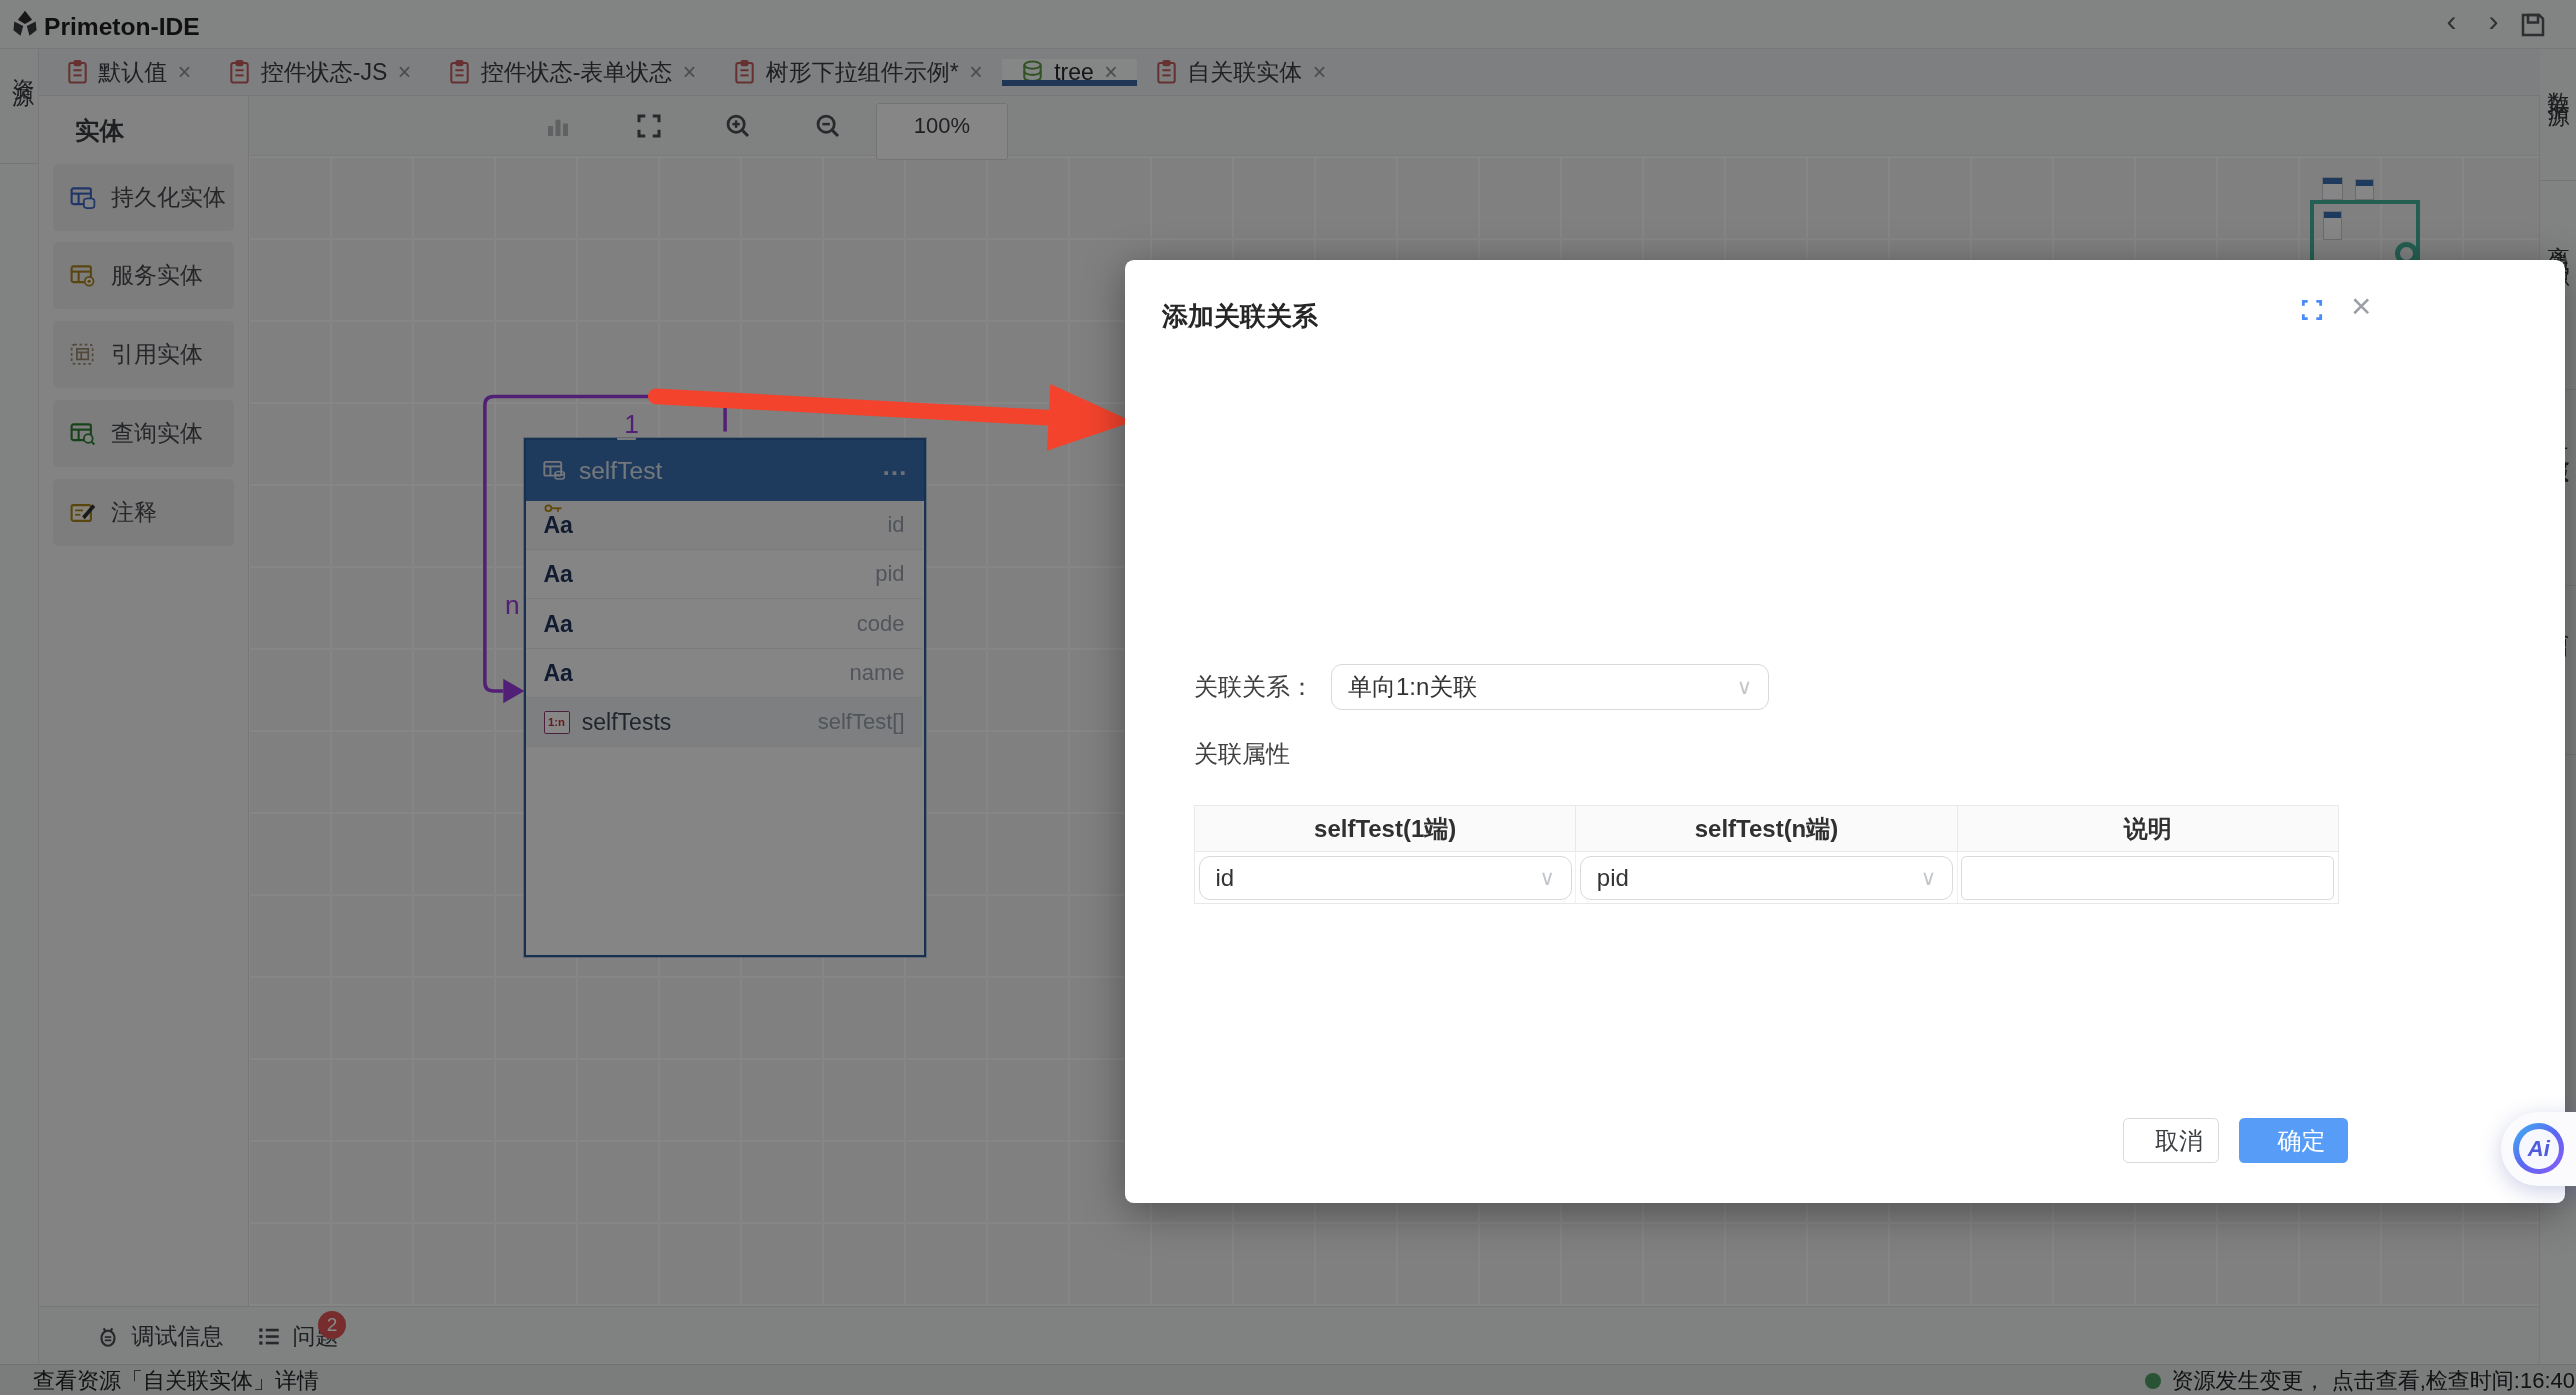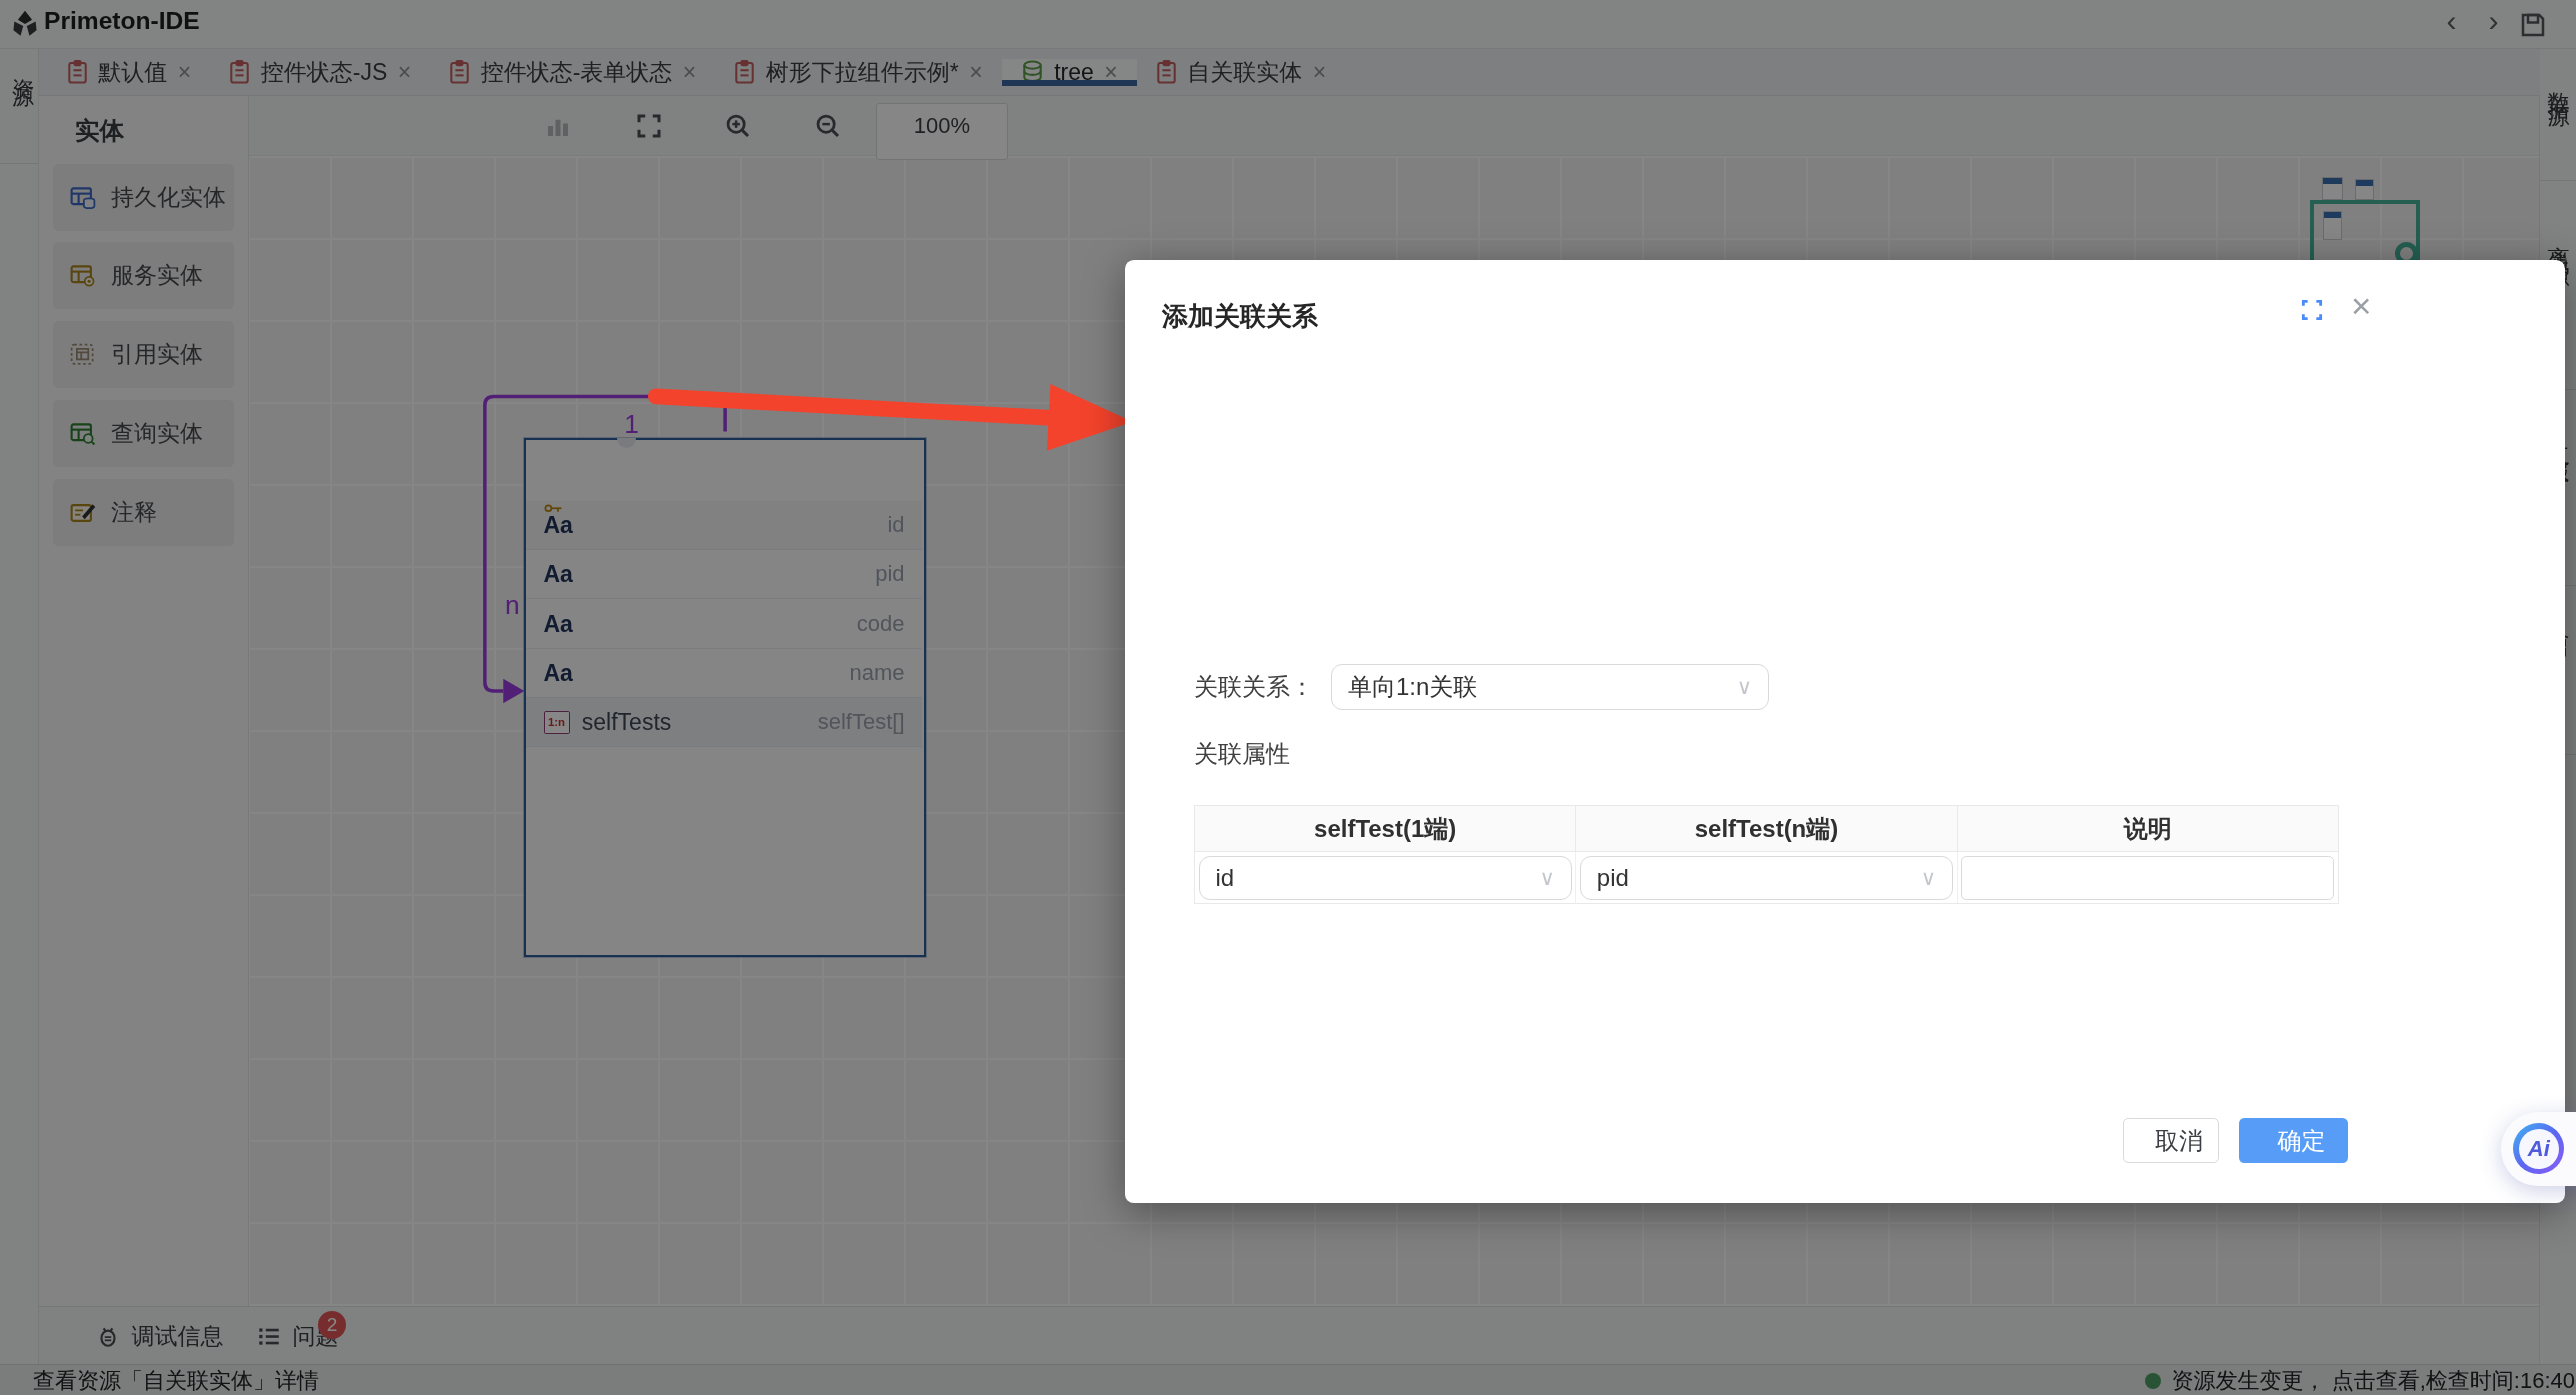--- a/index.html
+++ b/index.html
@@ -3,21 +3,21 @@
 <meta charset="utf-8">
 <style>
   * { margin:0; padding:0; box-sizing:border-box; }
   html,body { width:2576px; height:1396px; overflow:hidden; background:#f2f2f2;
     font-family:"Liberation Sans","DejaVu Sans",sans-serif; }
   .abs { position:absolute; }
   #stage { position:relative; width:2576px; height:1396px; overflow:hidden; }
 
   
   #titlebar { left:0; top:0; width:2576px; height:49px; background:#f6f7f8; border-bottom:0.9px solid #e2e3e4; z-index:10; }
-  #app-title { left:44px; top:7px; font-size:24.6px; font-weight:bold; color:#1f1f1f;text-align:right; }
+  #app-title { left:44px; top:13px; font-size:24.6px; font-weight:bold; color:#1f1f1f;text-align:right; }
   .nav-chev { top:3.5px; font-size:30px; color:#5a5d61; width:35px; text-align:center; }
   #nav-back { left:2434px; } #nav-forward { left:2476px; }
 
   
   #tabbar { left:39px; top:49px; width:2501px; height:47px; background:#eef0f1; border-bottom:0.9px solid #dfe1e3; z-index:9; display:flex; align-items:center; padding-left:8.8px; }
   .tab { display:flex; align-items:center; gap:10.5px; padding:0 19px; font-size:23px; color:#3b3e42; position:relative; }
   .tab .close { font-size:23px; color:#8c9095; }
   .tab.active { background:#fcfdfe; color:#26282b; }
   .tab.active::after { content:""; position:absolute; left:0; right:0; bottom:0; height:5.3px; background:#3c669f; }
 
@@ -296,20 +296,31 @@
 
   <svg class="abs" style="left:0;top:0;z-index:4" width="2576" height="1396" viewBox="0 0 2938 1592">
     <path d="M 827 492 L 827 462 Q 827 452 817 452 L 563 452 Q 553 452 553 462 L 553 778 Q 553 788 563 788 L 574 788" fill="none" stroke="#9b3ce0" stroke-width="4"></path>
     <polygon points="574,774 598,788 574,802" fill="#9b3ce0"></polygon>
     <text x="712" y="494" font-size="30" fill="#9b3ce0" font-family="Liberation Sans, sans-serif">1</text>
     <text x="576" y="700" font-size="30" fill="#9b3ce0" font-family="Liberation Sans, sans-serif">n</text>
   </svg>
 
   <div id="entity" class="abs">
     <div id="entity-notch"></div>
+    <div id="entity-header">
+      <svg width="24.6" height="24.6" viewBox="0 0 32 32">
+          <rect x="3" y="5" width="22" height="18" rx="2" fill="none" stroke="#dbe2ec" stroke-width="2.4"></rect>
+          <line x1="3" y1="11" x2="25" y2="11" stroke="#dbe2ec" stroke-width="2.4"></line>
+          <line x1="11" y1="11" x2="11" y2="23" stroke="#dbe2ec" stroke-width="2.4"></line>
+          <ellipse cx="23" cy="20" rx="6" ry="2.4" fill="none" stroke="#dbe2ec" stroke-width="2"></ellipse>
+          <path d="M17 20 v5 c0 1.3 2.7 2.4 6 2.4 s6 -1.1 6 -2.4 v-5" fill="none" stroke="#dbe2ec" stroke-width="2"></path>
+        </svg>
+      <span id="entity-title">selfTest</span>
+      <span id="entity-menu">…</span>
+    </div>
     <div class="erow" id="erow-0">
       <span class="aa"><svg style="position:absolute;left:0;top:-8.8px" width="21" height="10.5" viewBox="0 0 24 12">
             <circle cx="5" cy="6" r="3.4" fill="none" stroke="#b8860b" stroke-width="2"></circle>
             <line x1="8" y1="6" x2="20" y2="6" stroke="#b8860b" stroke-width="2"></line>
             <line x1="16" y1="6" x2="16" y2="10" stroke="#b8860b" stroke-width="2"></line>
           </svg><span>Aa</span></span>
       <span class="rname">id</span>
     </div>
     <div class="erow" id="erow-1">
       <span class="aa">Aa</span>

